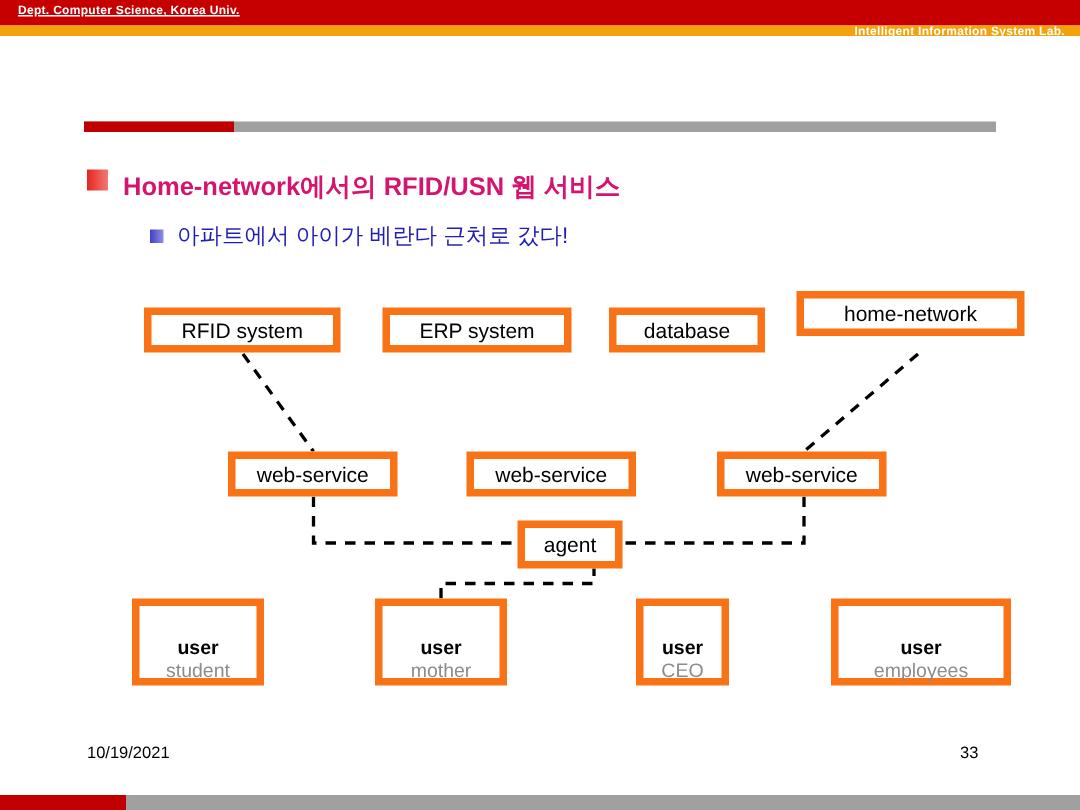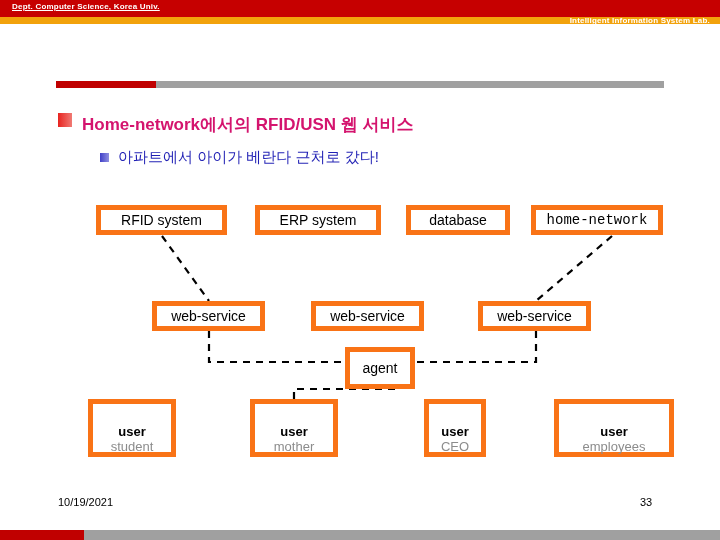--- a/index.html
+++ b/index.html
@@ -132,21 +132,21 @@
     display: flex;
     flex-direction: column;
     align-items: center;
     justify-content: center;
     font-size: 14px;
     color: #000000;
     white-space: nowrap;
   }
   .node-sys { height: 30px; }
   .node-ws  { height: 30px; }
-  .node-agent { height: 42px; }
+  .node-agent { height: 32px; }
   .node-user {
     height: 58px;
     justify-content: space-around;
     padding: 20px 0;
   }
   .user-top {
     font-size: 13px;
     font-weight: bold;
     color: #000000;
   }
@@ -217,21 +217,21 @@
       <path d="M 536 331 L 536 362 L 415 362"></path>
 
       <path d="M 396 377 L 396 389 L 294 389 L 294 399"></path>
     </g>
   </svg>
 
   <div id="nodes">
       <div class="node node-sys" style="left: 96px; top: 205px; width: 131px;">RFID system</div>
       <div class="node node-sys" style="left: 255px; top: 205px; width: 126px;">ERP system</div>
       <div class="node node-sys" style="left: 406px; top: 205px; width: 104px;">database</div>
-      <div class="node node-sys" style="left: 531px; top: 205px; width: 132px; font-family: Liberation Mono, monospace;">home-network</div>
+      <div class="node node-sys" style="left: 531px; top: 194px; width: 152px;">home-network</div>
       <div class="node node-ws" style="left: 152px; top: 301px; width: 113px;">web-service</div>
       <div class="node node-ws" style="left: 311px; top: 301px; width: 113px;">web-service</div>
       <div class="node node-ws" style="left: 478px; top: 301px; width: 113px;">web-service</div>
       <div class="node node-agent" style="left: 345px; top: 347px; width: 70px;">agent</div>
       <div class="node node-user" style="left: 88px; top: 399px; width: 88px;">
         <div class="user-top">user</div>
         <div class="user-role">student</div>
       </div>
       <div class="node node-user" style="left: 250px; top: 399px; width: 88px;">
         <div class="user-top">user</div>

